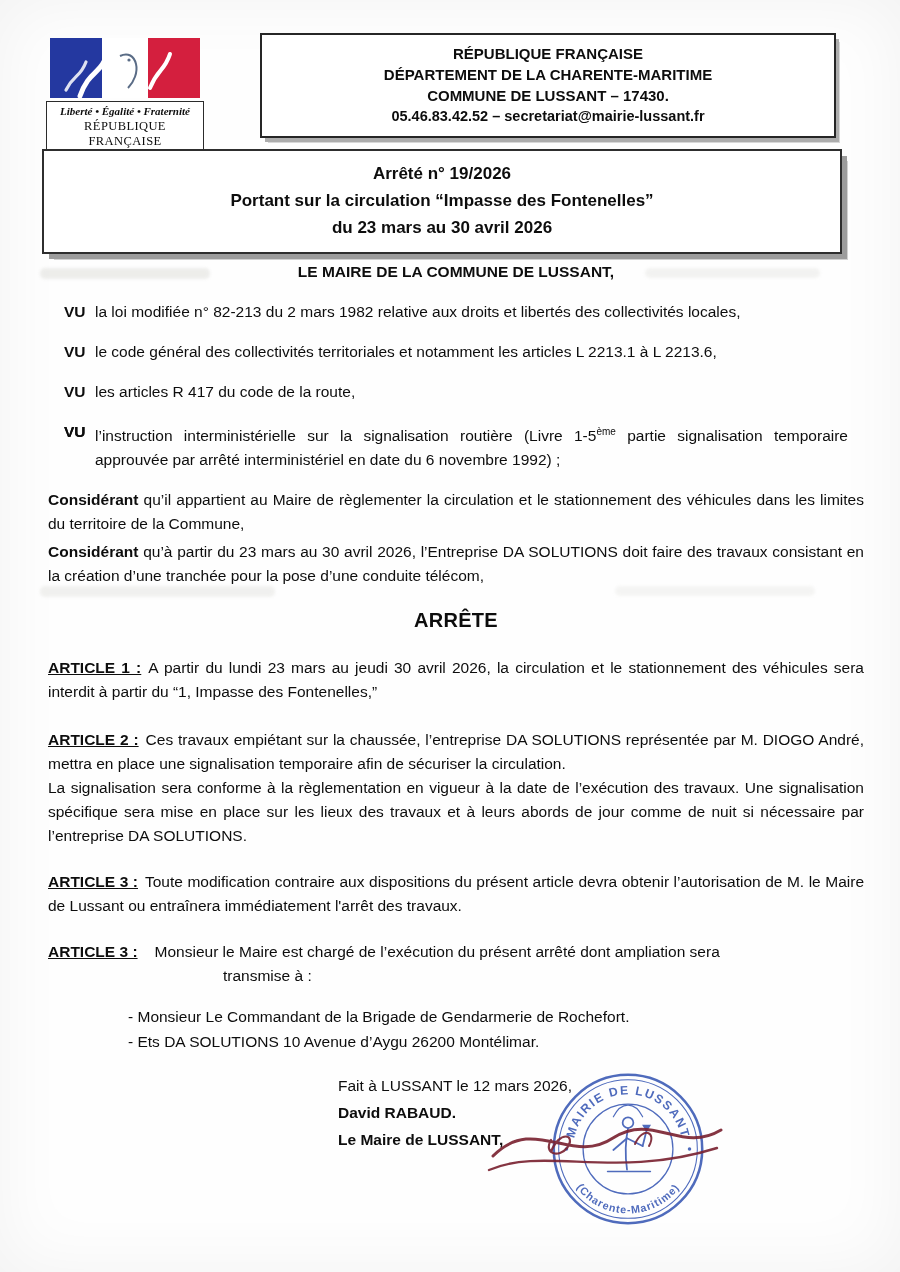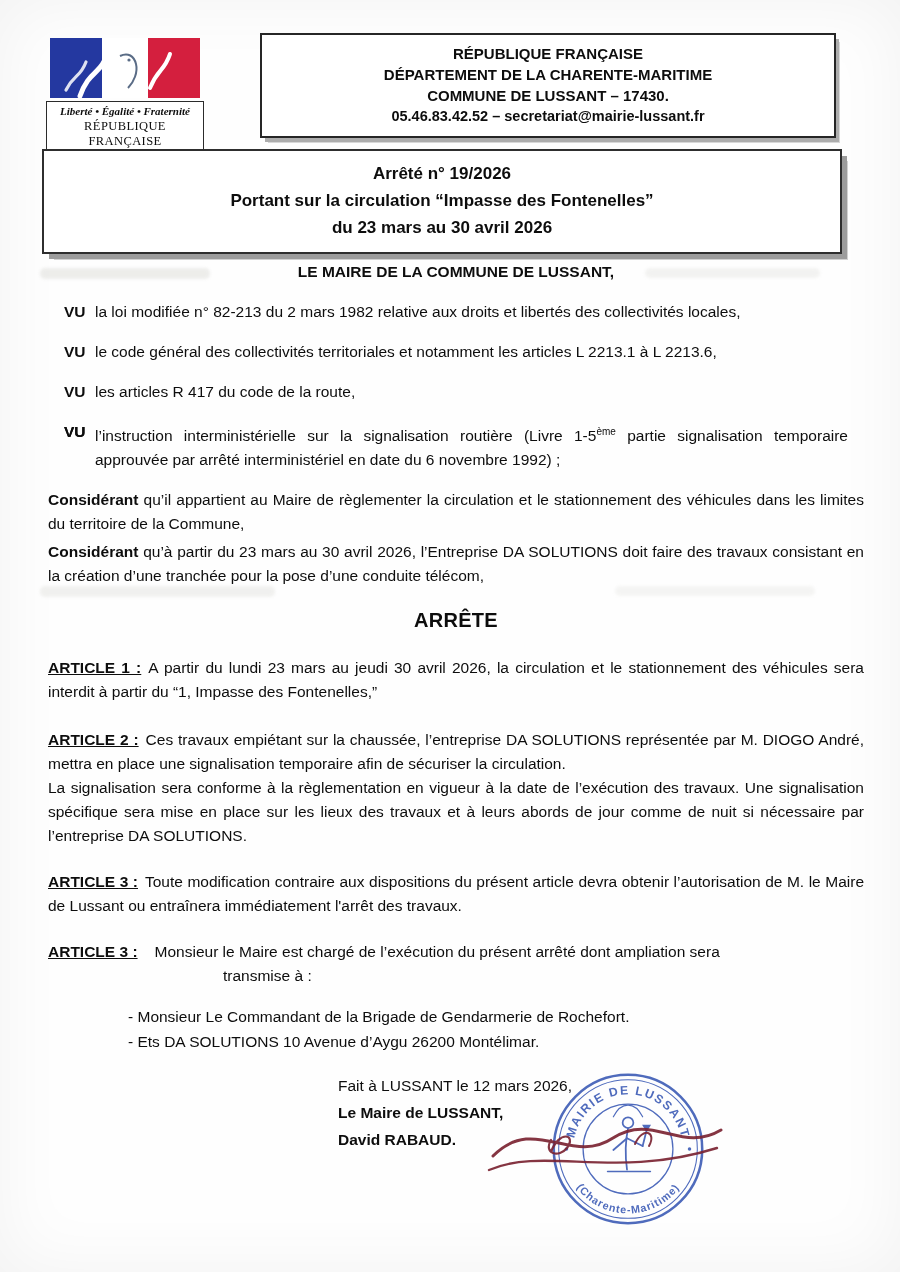--- a/index.html
+++ b/index.html
@@ -165,22 +165,22 @@
       <div class="art4-cont">transmise à :</div>
     </div>
 
     <div class="recipients">
       <div class="recipient">- Monsieur Le Commandant de la Brigade de Gendarmerie de Rochefort.</div>
       <div class="recipient">- Ets DA SOLUTIONS 10 Avenue d’Aygu 26200 Montélimar.</div>
     </div>
 
     <div class="closing">
       <div>Fait à LUSSANT le 12 mars 2026,</div>
+      <div class="bold">David RABAUD.</div>
       <div class="bold">Le Maire de LUSSANT,</div>
-      <div class="bold">David RABAUD.</div>
     </div>
   </div>
 
   <svg class="stamp" viewBox="0 0 170 170" aria-hidden="true">
     <defs>
       <path id="arcTop" d="M 29,85 A 56,56 0 1 1 141,85" fill="none"></path>
       <path id="arcBottom" d="M 19,85 A 66,66 0 0 0 151,85" fill="none"></path>
     </defs>
     <circle cx="85" cy="85" r="76" fill="none" stroke="#3757b4" stroke-width="2.6"></circle>
     <circle cx="85" cy="85" r="71" fill="none" stroke="#3757b4" stroke-width="1.1"></circle>

